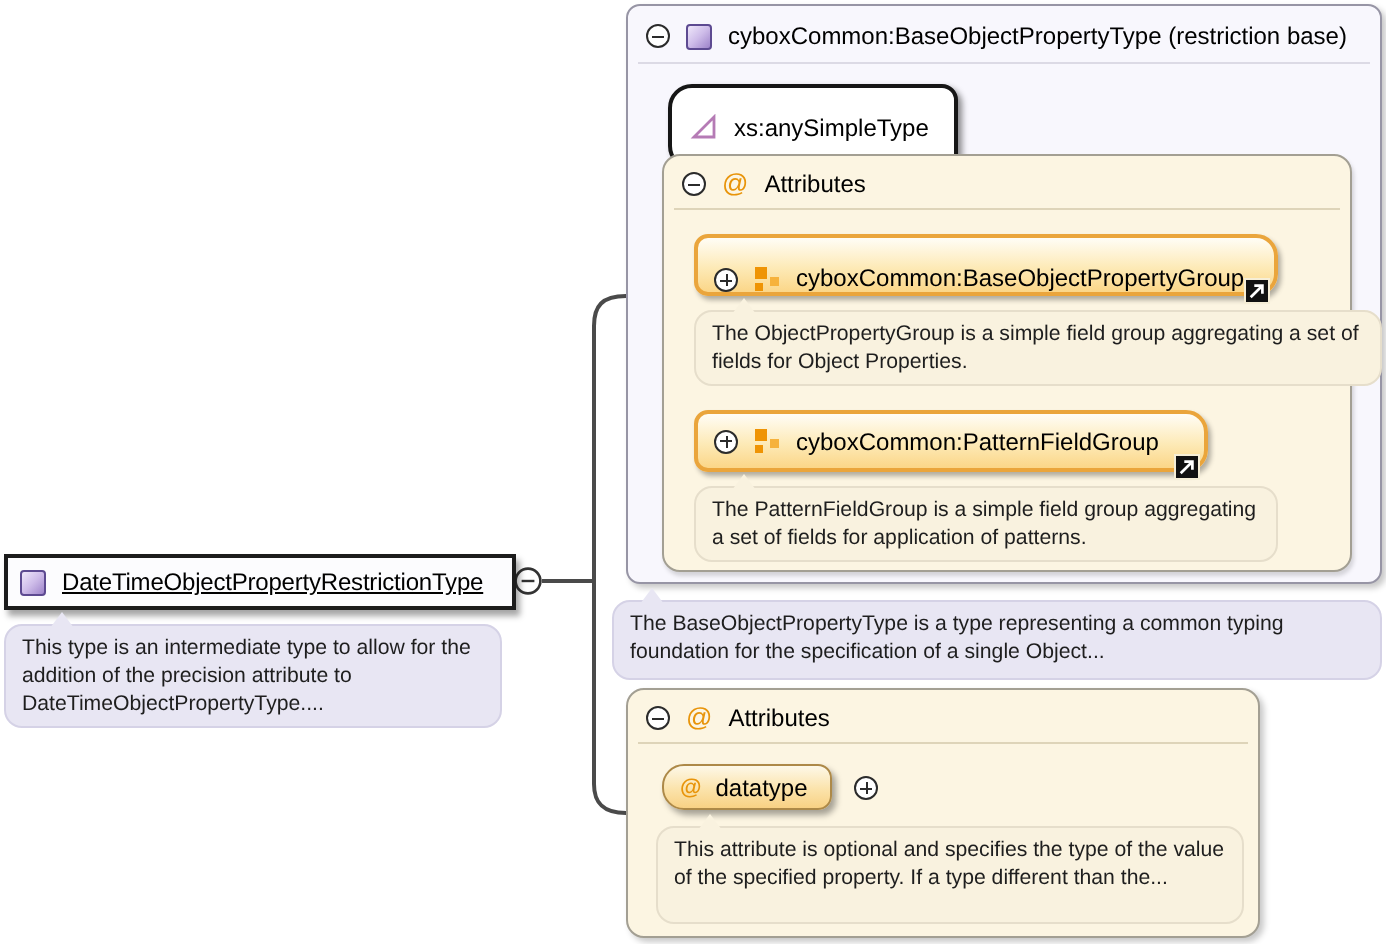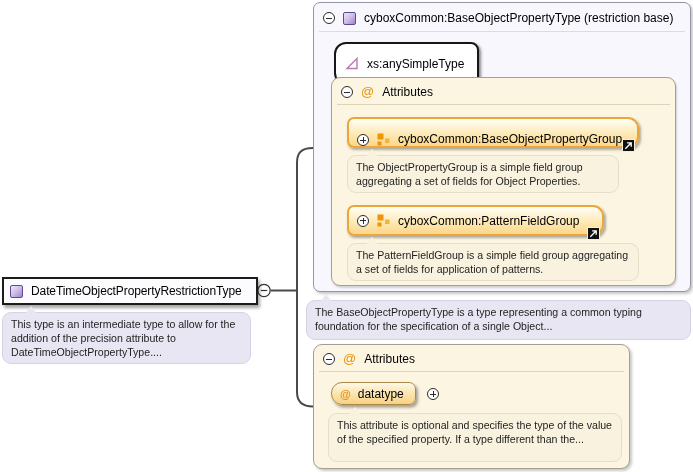--- a/index.html
+++ b/index.html
@@ -31,21 +31,21 @@
              border-left:6px solid transparent; border-right:6px solid transparent; }
   .tooltip.purple { background:#e8e6f3; border:1px solid #d5d2e6; }
   .tooltip.purple::before { border-bottom:8px solid #e8e6f3; }
   .tooltip.cream { background:#f9f2df; border:1px solid #e6decb; }
   .tooltip.cream::before { border-bottom:8px solid #f9f2df; }
 
   
   .left-type { position:absolute; left:2px; top:277px; width:256px; height:28px;
     border:2px solid #1c1c1c; background:#fcfcfe; box-shadow:2px 3px 3px rgba(0,0,0,0.35);
     display:flex; align-items:center; gap:8px; padding:0 6px; font-size:12px;
-    letter-spacing:-0.1px; white-space:nowrap; cursor:pointer; }
+    letter-spacing:-0.1px; white-space:nowrap; cursor:pointer;text-decoration:underline; }
   .left-doc { left:2px; top:312px; width:249px; min-height:49px; }
   .left-doc::before { left:22px; }
 
   
   .base-container { position:absolute; left:313px; top:2px; width:378px; height:290px;
     background:#f8f7fd; border:1px solid #9795a5; border-radius:7px;
     box-shadow:2px 2px 3px rgba(0,0,0,0.22); }
   .simple-badge { position:absolute; left:20px; top:39px; height:43px;
     border:2px solid #161616; border-radius:12px 8px 8px 12px; background:#fff;
     box-shadow:2px 2px 3px rgba(0,0,0,0.45); display:inline-flex; align-items:center;
@@ -56,21 +56,21 @@
   .group-box { position:absolute; left:15px; height:31px;
     background:linear-gradient(180deg,#fffdf6 0%,#fdeab7 55%,#fbd688 100%);
     border:2px solid #eaa53c; border-radius:7px 11px 11px 7px;
     box-shadow:1.5px 2px 2.5px rgba(0,0,0,0.3); display:flex; align-items:center;
     gap:8px; padding:0 8px; font-size:12px; white-space:nowrap; cursor:pointer; }
   .group-box.g1 { top:39px; width:292px;align-items:flex-end; }
   .group-box.g2 { top:127px; width:257px; }
   .jump { position:absolute; right:2px; bottom:-6px; width:13px; height:13px;
     background:#111; border:1px solid #f6eed6; display:flex; align-items:center;
     justify-content:center; cursor:pointer; }
-  .t1 { left:15px; top:77px; width:272px; min-height:38px; }
+  .t1 { left:15px; top:77px; width:344px; min-height:38px; }
   .t2 { left:15px; top:165px; width:292px; min-height:38px; }
   .t1::before,.t2::before { left:18px; }
   .base-doc { left:306px; top:300px; width:385px; min-height:40px; }
   .base-doc::before { left:13px; }
 
   
   .own-attrs { position:absolute; left:313px; top:344px; width:317px; height:125px;
     background:#fcf5e2; border:1px solid #a39f93; border-radius:9px;
     box-shadow:2px 2px 3px rgba(0,0,0,0.22); }
   .attr-badge { position:absolute; left:17px; top:37px; height:23px;

